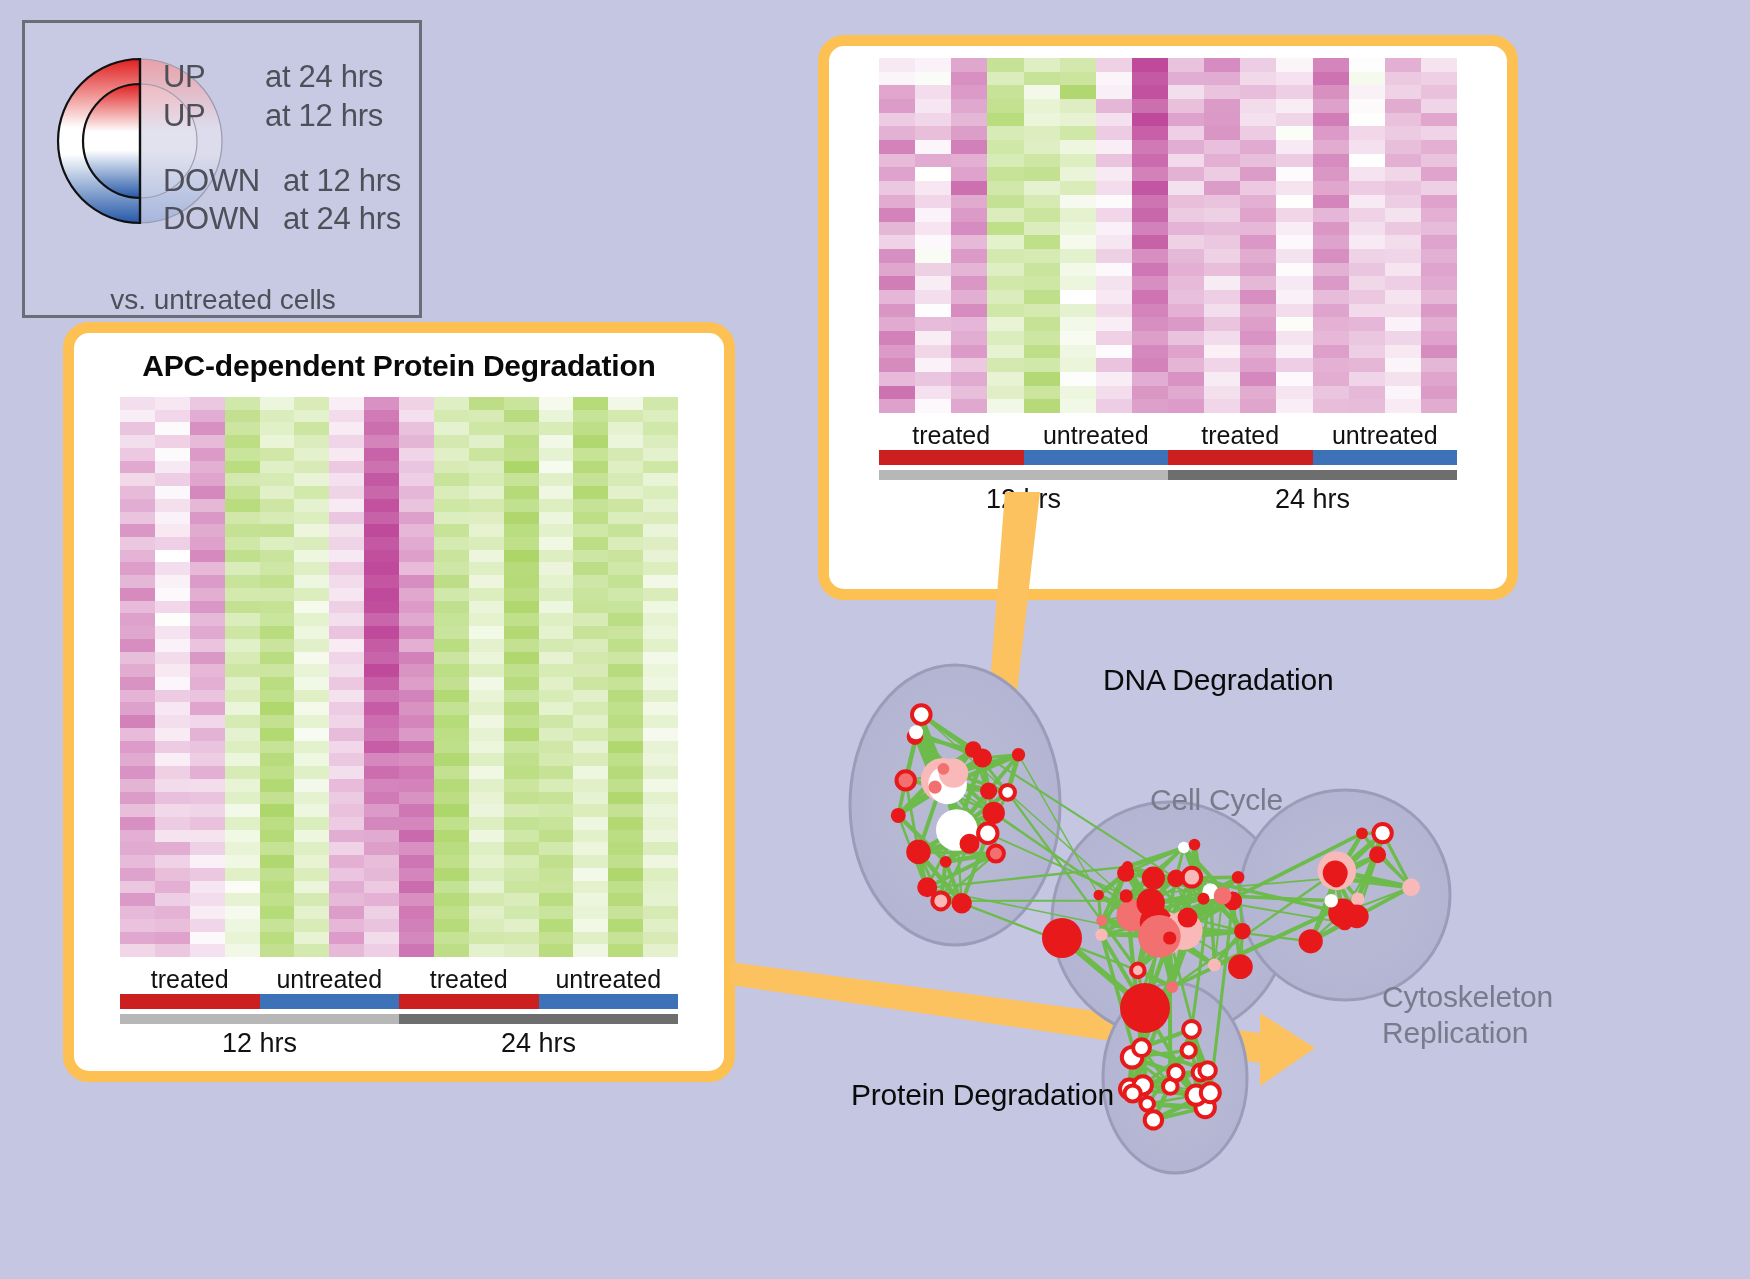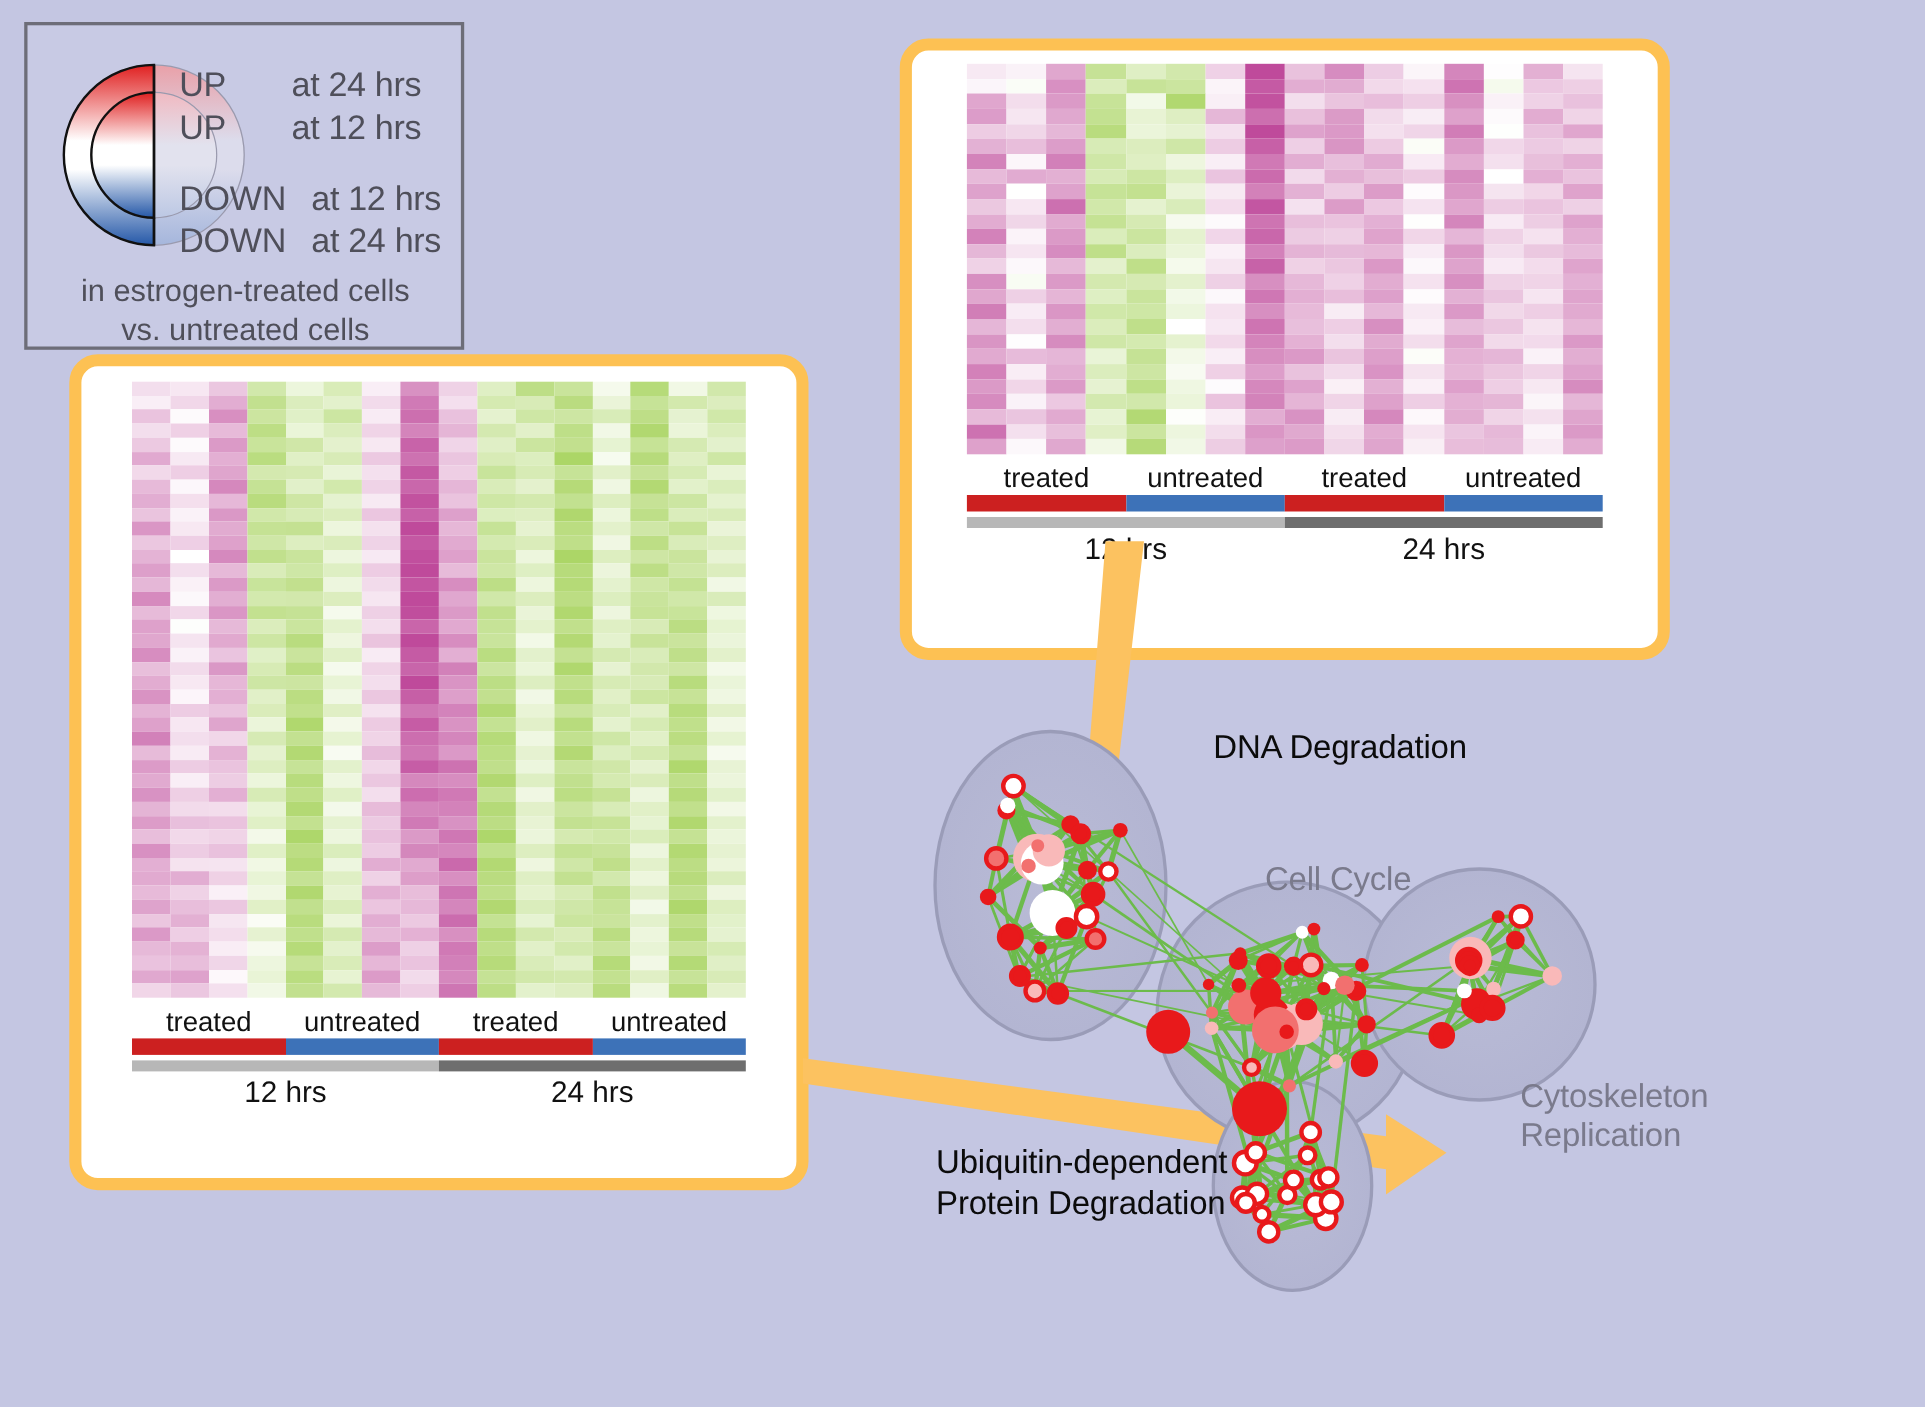--- a/index.html
+++ b/index.html
@@ -113,21 +113,20 @@
 
     <div class="ck-text" style="left:138px; top:36px;">UP</div>
     <div class="ck-text" style="left:240px; top:36px;">at 24 hrs</div>
     <div class="ck-text" style="left:138px; top:75px;">UP</div>
     <div class="ck-text" style="left:240px; top:75px;">at 12 hrs</div>
     <div class="ck-text" style="left:138px; top:140px;">DOWN</div>
     <div class="ck-text" style="left:258px; top:140px;">at 12 hrs</div>
     <div class="ck-text" style="left:138px; top:178px;">DOWN</div>
     <div class="ck-text" style="left:258px; top:178px;">at 24 hrs</div>
 
-    <div class="ck-sub" style="top:225px;">in estrogen-treated cells</div>
     <div class="ck-sub" style="top:260px;">vs. untreated cells</div>
   </div>
 
 
   <div class="panel" id="replication-panel">
     <div id="hm-rf" class="heatmap" style="margin: 12px 50px 0px; height: 355px; grid-template-columns: repeat(16, 1fr); grid-template-rows: repeat(26, 1fr);">
         <div class="hm-cell" style="background:rgb(247,233,243)"></div>
         <div class="hm-cell" style="background:rgb(250,242,248)"></div>
         <div class="hm-cell" style="background:rgb(224,167,206)"></div>
         <div class="hm-cell" style="background:rgb(198,226,150)"></div>
@@ -562,20 +561,21 @@
           <div style="background:#6e6e6e"></div>
         </div>
       <div class="time-labels">
         <div>12 hrs</div>
         <div>24 hrs</div>
       </div>
     </div>
   </div>
 
   <div class="panel" id="apc-panel">
+    <div class="panel-title" style="margin-top:16px;">APC-dependent Protein Degradation</div>
     <div id="hm-apc" class="heatmap" style="margin: 14px 46px 0px; height: 560px; grid-template-columns: repeat(16, 1fr); grid-template-rows: repeat(44, 1fr);">
         <div class="hm-cell" style="background:rgb(243,222,237)"></div>
         <div class="hm-cell" style="background:rgb(247,231,242)"></div>
         <div class="hm-cell" style="background:rgb(235,199,224)"></div>
         <div class="hm-cell" style="background:rgb(209,232,171)"></div>
         <div class="hm-cell" style="background:rgb(236,246,220)"></div>
         <div class="hm-cell" style="background:rgb(217,236,184)"></div>
         <div class="hm-cell" style="background:rgb(249,238,246)"></div>
         <div class="hm-cell" style="background:rgb(216,145,194)"></div>
         <div class="hm-cell" style="background:rgb(239,210,230)"></div>
@@ -1779,16 +1779,15 @@
         <circle cx="398.7" cy="430.3" r="7.1" fill="#ffffff" stroke="#e8191b" stroke-width="4"></circle>
         <circle cx="272.0" cy="318.0" r="20.0" fill="#e8191b"></circle>
         <circle cx="355.0" cy="388.0" r="25.0" fill="#e8191b"></circle>
       </g>
   </svg>
 
   <div class="net-label dark" style="left:1103px; top:663px;">DNA Degradation</div>
   <div class="net-label grey" style="left:1150px; top:783px;">Cell Cycle</div>
   <div class="net-label grey" style="left:1382px; top:980px;">Cytoskeleton</div>
   <div class="net-label grey" style="left:1382px; top:1016px;">Replication</div>
-  <div class="net-label dark" style="left:851px; top:1040px;">Ubiquitin-dependent</div>
   <div class="net-label dark" style="left:851px; top:1078px;">Protein Degradation</div>
 
 </div>
 
 </body></html>

